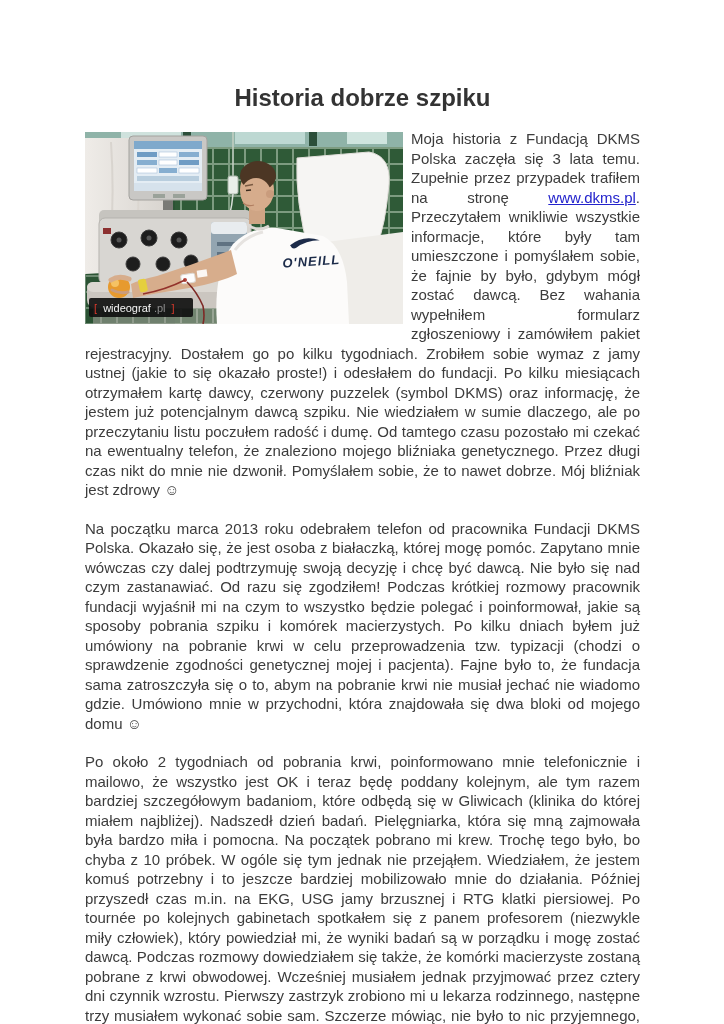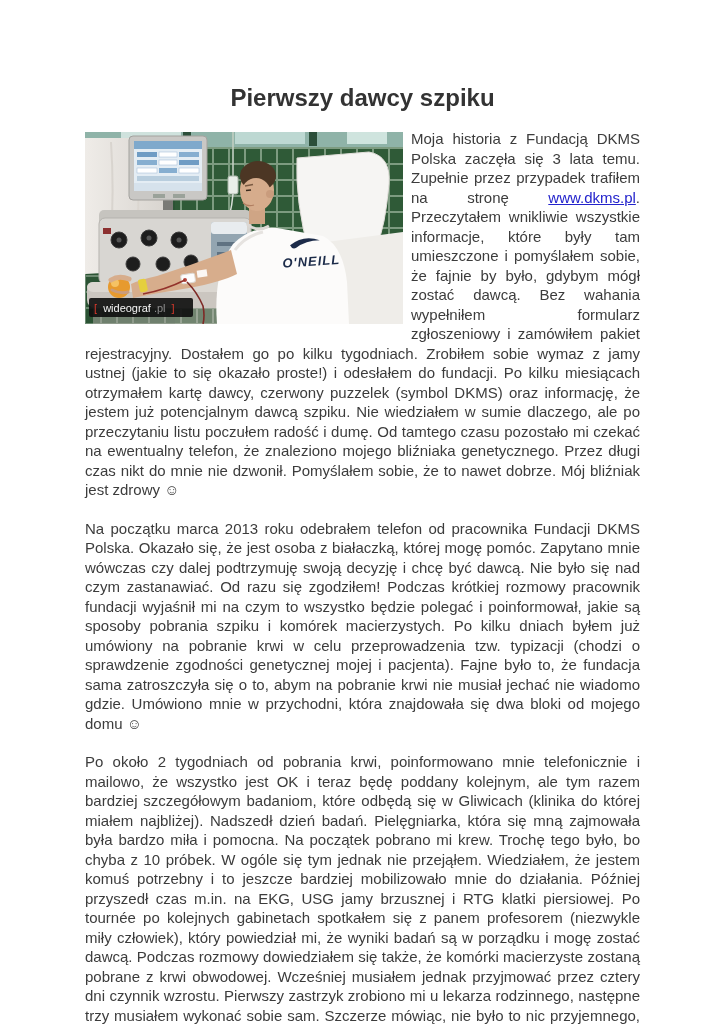--- a/index.html
+++ b/index.html
@@ -37,21 +37,21 @@
     color:var(--link-color,#2323cc);
     text-decoration:underline;
     cursor:pointer;
   }
 </style>
 </head>
 <body>
 
 <div class="page">
 
-  <h1 class="doc-title">Pierwszy dawcy szpiku</h1>
+  <h1 class="doc-title">Historia dobrze szpiku</h1>
 
   <p class="para">
     <span class="photo-wrap">
       <svg width="318" height="192" viewBox="0 0 318 192" xmlns="http://www.w3.org/2000/svg" role="img">
         <defs>
           <pattern id="tiles" width="16" height="16" patternUnits="userSpaceOnUse">
             <rect width="16" height="16" fill="#7d9b80"></rect>
             <rect x="1" y="1" width="14" height="14" fill="#2f5a37"></rect>
           </pattern>
           <linearGradient id="curtainGrad" x1="0" y1="0" x2="1" y2="0">

